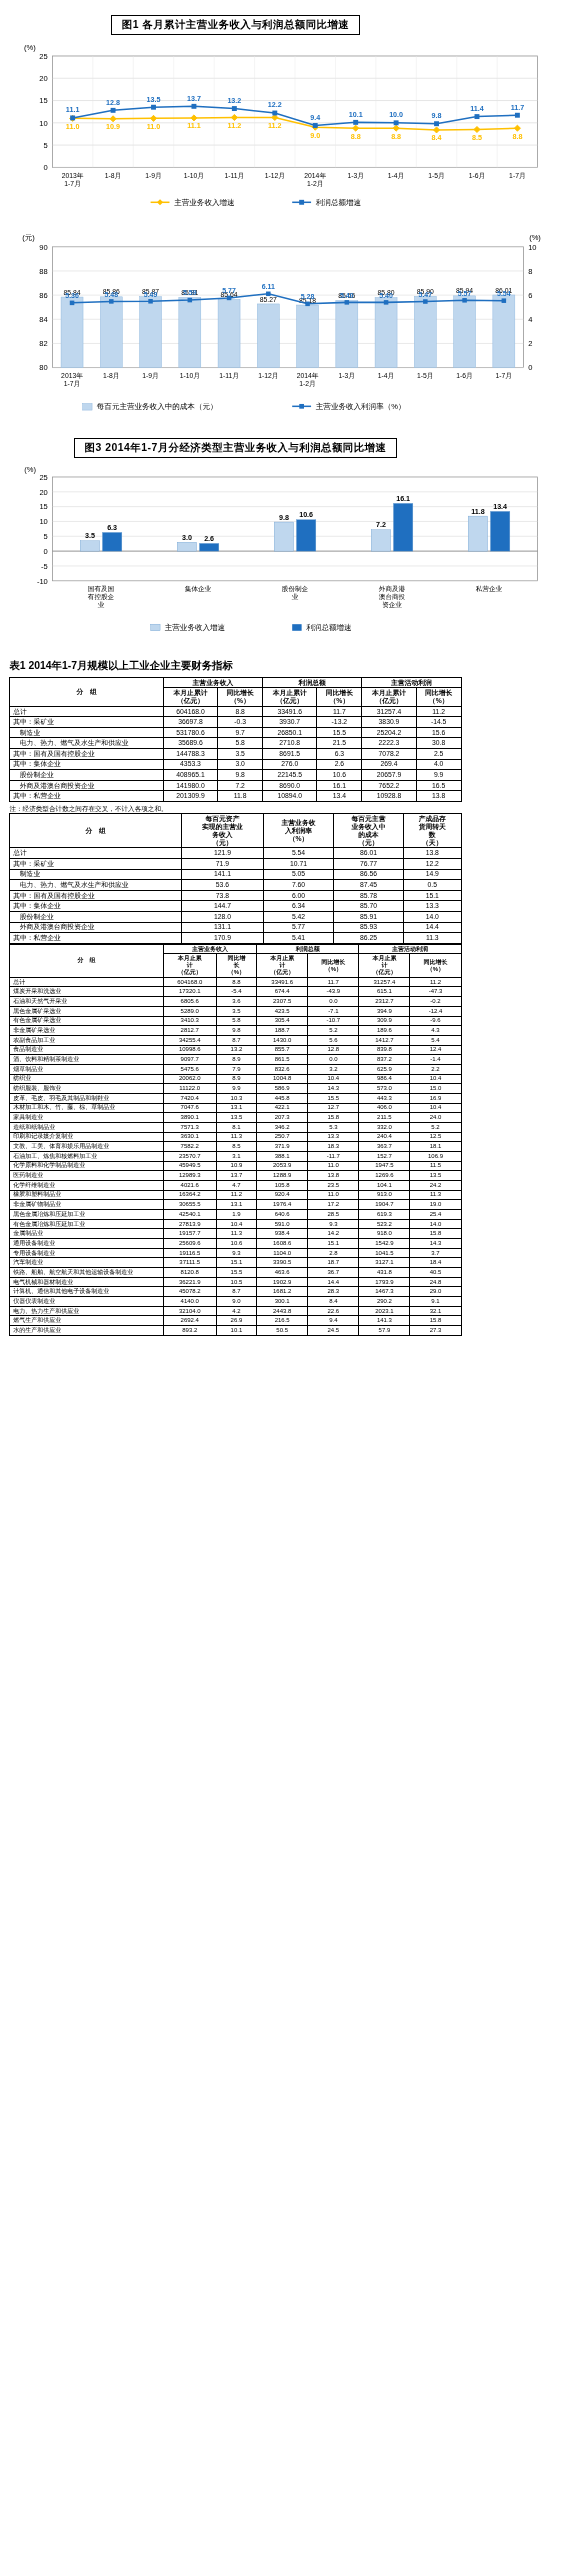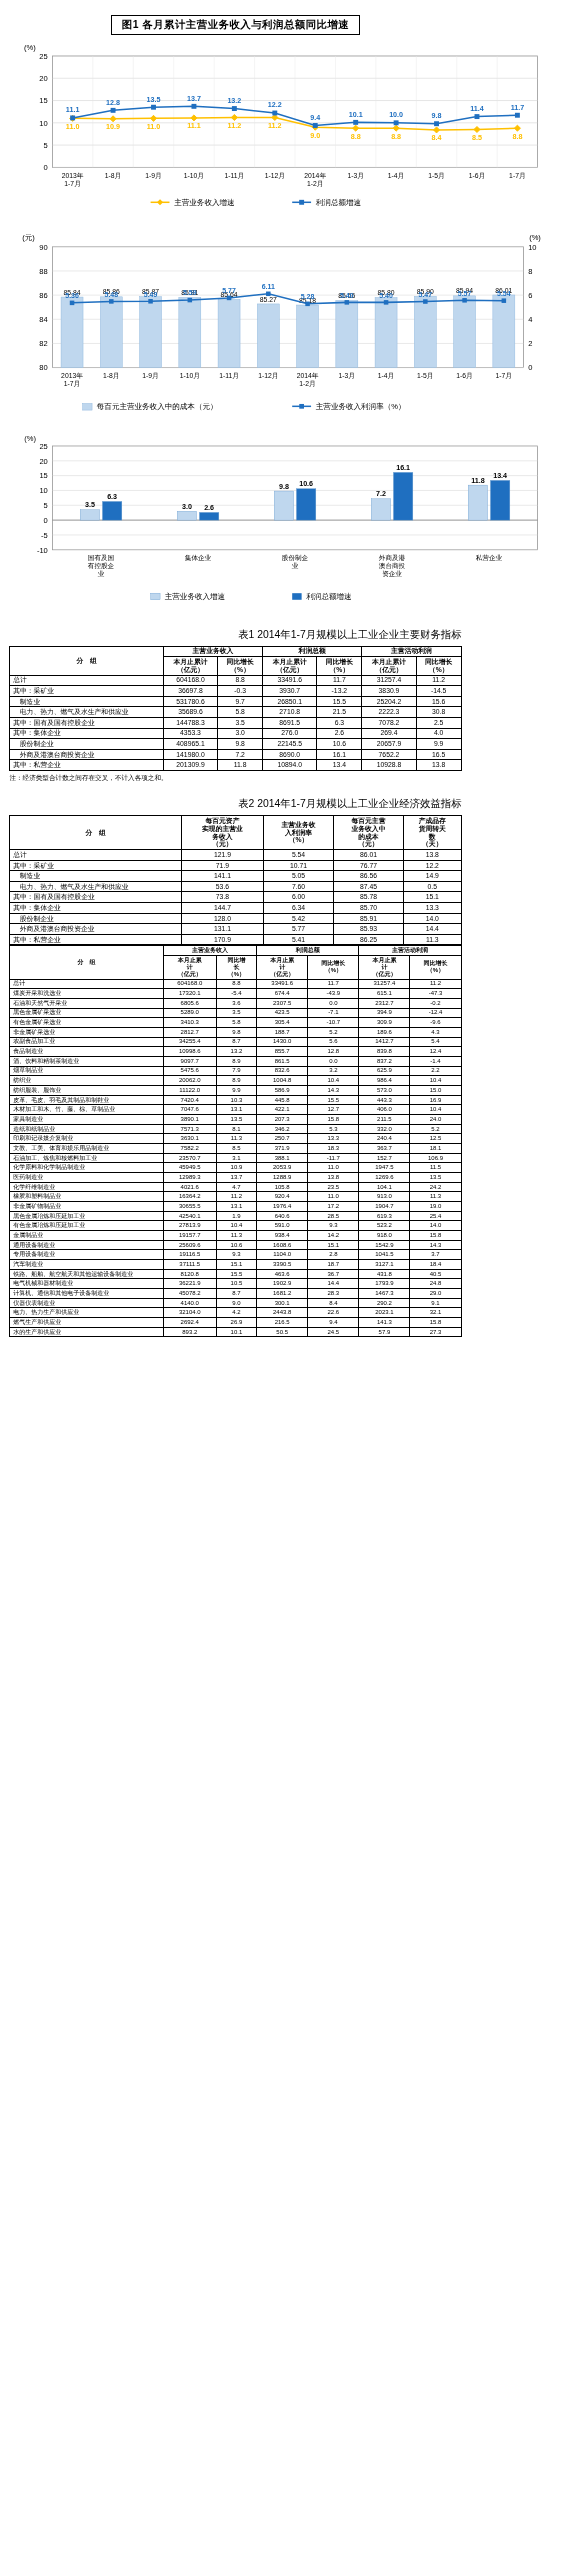--- a/index.html
+++ b/index.html
@@ -19,23 +19,23 @@
     letter-spacing: 0.5px;
   }
   .fig-title .box {
     display:inline-block;
     border: 0.9px solid #000;
     padding: 1.9px 9.4px;
   }
   .chart-wrap { position: relative; width: 556px; }
   svg { display:block; }
   .tbl-title {
-    text-align:right;
+    text-align:left;
     font-size: 10.4px;
-    font-weight: normal;
+    font-weight: bold;
     margin: 15px 0 3.8px 0;
   }
   table.data {
     width: 100%;
     border-collapse: collapse;
     font-size: 6.8px;
     line-height: 1.15;
   }
   table.data th, table.data td {
     border: 0.9px solid #000;
@@ -252,20 +252,23 @@
         <text x="482.625" y="161" font-size="7.2" text-anchor="middle">1-6月</text>
         <text x="524.2083333333334" y="161" font-size="7.2" text-anchor="middle">1-7月</text>
         <rect x="78" y="188" width="10" height="7" fill="#BFD7EE" stroke="#8fb8de" stroke-width="0.5"></rect>
         <text x="93" y="194" font-size="8">每百元主营业务收入中的成本（元）</text>
         <line x1="300" y1="191" x2="320" y2="191" stroke="#1F6FC0" stroke-width="1.6"></line>
         <rect x="307.5" y="188.5" width="5" height="5" fill="#1F6FC0"></rect>
         <text x="325" y="194" font-size="8">主营业务收入利润率（%）</text>
       </svg>
   </div>
 
+  <div class="fig-title">
+    <span class="box">图3  2014年1-7月分经济类型主营业务收入与利润总额同比增速</span>
+  </div>
   <div class="chart-wrap">
     <svg id="svg-fig3" width="556" height="184" viewBox="0 0 589 195">
         <rect x="46" y="18" width="514" height="110" fill="#fff" stroke="#7f7f7f" stroke-width="0.7"></rect>
         <text x="16" y="13" font-size="8">(%)</text>
         <line x1="46" y1="128" x2="560" y2="128" stroke="#d8d8d8" stroke-width="0.6"></line>
         <text x="41" y="131" font-size="8" text-anchor="end">-10</text>
         <line x1="46" y1="112.28571428571429" x2="560" y2="112.28571428571429" stroke="#d8d8d8" stroke-width="0.6"></line>
         <text x="41" y="115.28571428571429" font-size="8" text-anchor="end">-5</text>
         <line x1="46" y1="96.57142857142857" x2="560" y2="96.57142857142857" stroke="#808080" stroke-width="0.9"></line>
         <text x="41" y="99.57142857142857" font-size="8" text-anchor="end">0</text>
@@ -413,21 +416,20 @@
           <td>11.8</td>
           <td>10894.0</td>
           <td>13.4</td>
           <td>10928.8</td>
           <td>13.8</td>
         </tr>
       </tbody>
     </table>
   <div class="note">注：经济类型合计数之间存在交叉，不计入各项之和。</div>
 
-  <div class="tbl-title">表2  2014年1-7月规模以上工业企业经济效益指标</div>
   <table class="data" id="tbl2">
       <thead>
         <tr>
           <th style="width: 38%;">分　组</th>
           <th>每百元资产<br>实现的主营业<br>务收入<br>（元）</th>
           <th>主营业务收<br>入利润率<br>（%）</th>
           <th>每百元主营<br>业务收入中<br>的成本<br>（元）</th>
           <th>产成品存<br>货周转天<br>数<br>（天）</th>
         </tr>
       </thead>

